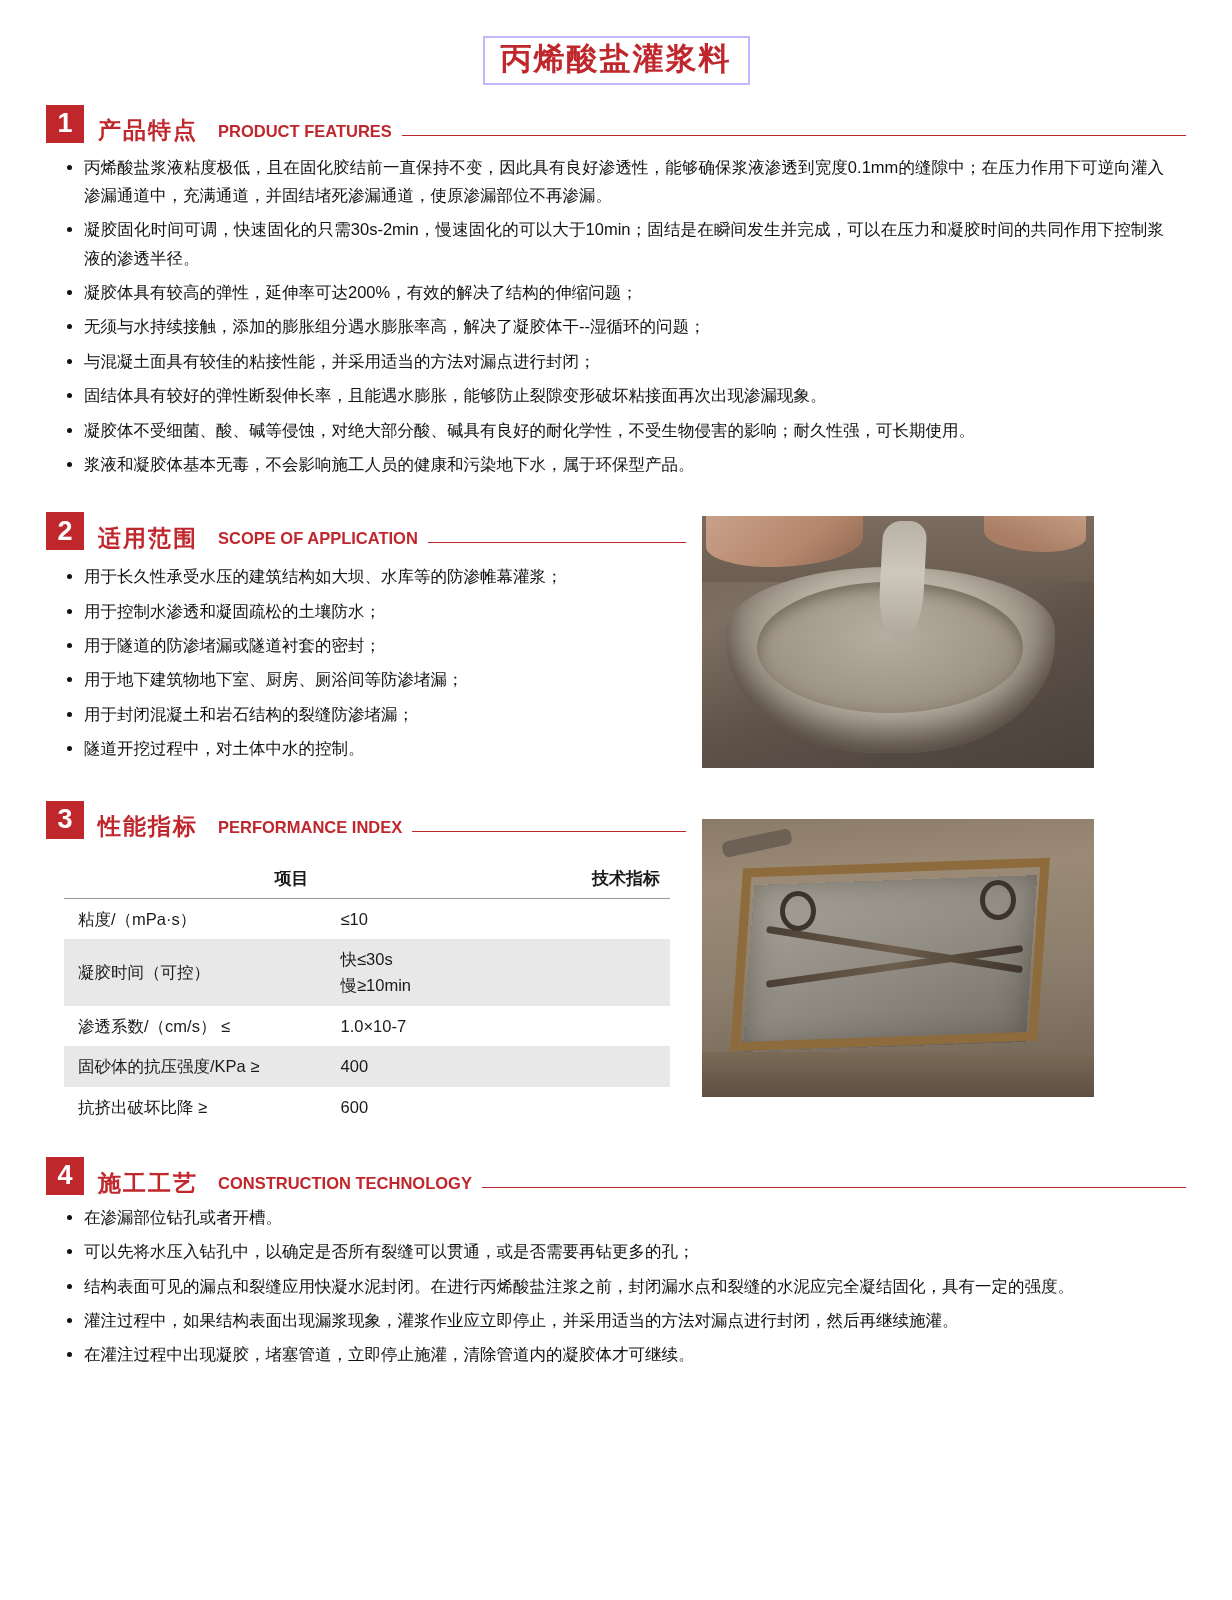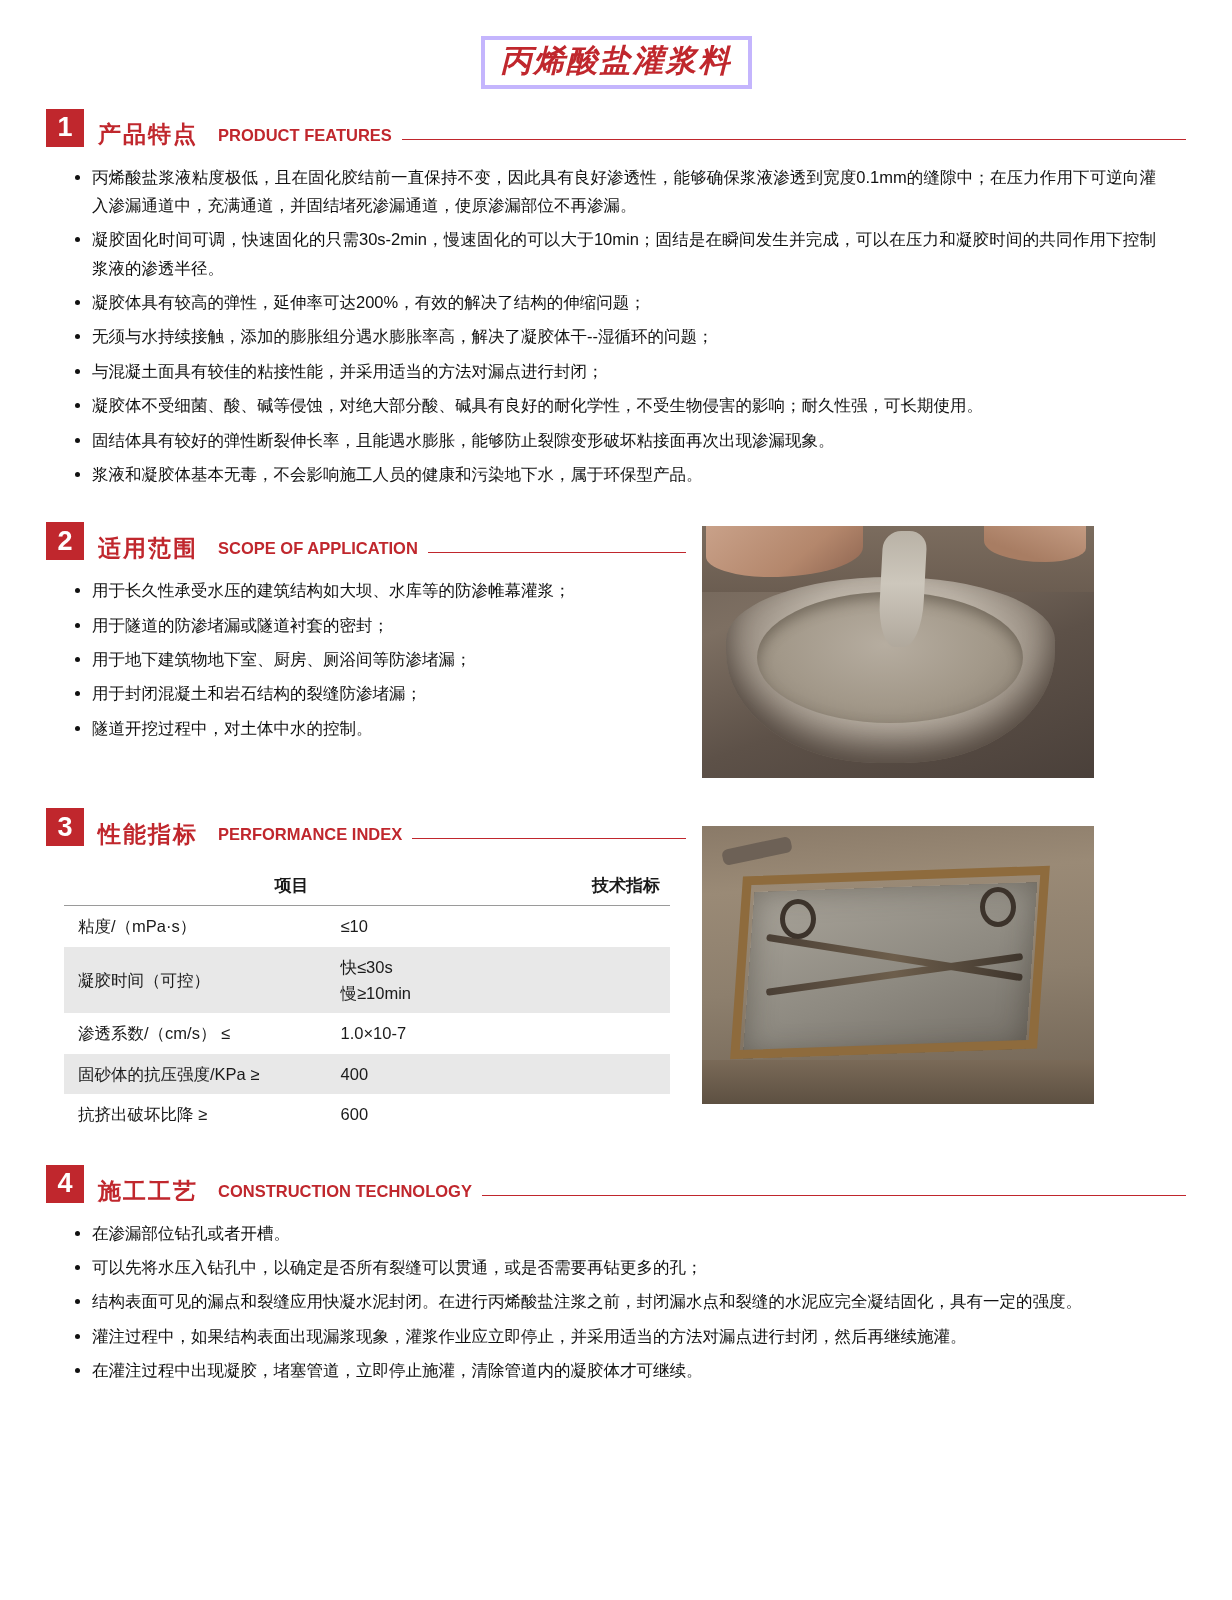--- a/index.html
+++ b/index.html
@@ -27,25 +27,24 @@
     text-align: center;
     padding-top: 36px;
     padding-bottom: 6px;
   }
   .doc-title {
     display: inline-block;
     font-size: 31px;
     font-weight: bold;
     letter-spacing: 2px;
     color: #c0272d;
-    border: 4px solid #c4b5fd;
+    border: 2px solid #c4b5fd;
     padding: 5px 16px 7px 16px;
     line-height: 1.05;
     font-family: "Liberation Sans", "DejaVu Sans", sans-serif;
-    font-style: italic;
   }
 
   
   .section-head {
     display: flex;
     align-items: flex-end;
     margin: 0 0 6px 0;
     padding: 0;
   }
   .sec-num {
@@ -85,21 +84,21 @@
     height: 1px;
     background: #c0272d;
     margin-left: 10px;
     margin-bottom: 7px;
     min-width: 10px;
   }
 
   
   ul.bullets {
     list-style: none;
-    margin: 16px;
+    margin: 8px;
     padding: 0;
   }
   ul.bullets li {
     position: relative;
     padding-left: 30px;
     margin: 0 0 6px 0;
     font-size: 16.5px;
     line-height: 1.72;
     color: #111111;
     text-align: justify;
@@ -298,38 +297,39 @@
       <div class="sec-en">PRODUCT FEATURES</div>
       <div class="sec-rule"></div>
     </div>
     <div class="body">
       <ul class="bullets">
         <li>丙烯酸盐浆液粘度极低，且在固化胶结前一直保持不变，因此具有良好渗透性，能够确保浆液渗透到宽度0.1mm的缝隙中；在压力作用下可逆向灌入渗漏通道中，充满通道，并固结堵死渗漏通道，使原渗漏部位不再渗漏。</li>
         <li>凝胶固化时间可调，快速固化的只需30s-2min，慢速固化的可以大于10min；固结是在瞬间发生并完成，可以在压力和凝胶时间的共同作用下控制浆液的渗透半径。</li>
         <li>凝胶体具有较高的弹性，延伸率可达200%，有效的解决了结构的伸缩问题；</li>
         <li>无须与水持续接触，添加的膨胀组分遇水膨胀率高，解决了凝胶体干--湿循环的问题；</li>
         <li>与混凝土面具有较佳的粘接性能，并采用适当的方法对漏点进行封闭；</li>
+        <li>固结体具有较好的弹性断裂伸长率，且能遇水膨胀，能够防止裂隙变形破坏粘接面再次出现渗漏现象。</li>
         <li>凝胶体不受细菌、酸、碱等侵蚀，对绝大部分酸、碱具有良好的耐化学性，不受生物侵害的影响；耐久性强，可长期使用。</li>
-        <li>固结体具有较好的弹性断裂伸长率，且能遇水膨胀，能够防止裂隙变形破坏粘接面再次出现渗漏现象。</li>
         <li>浆液和凝胶体基本无毒，不会影响施工人员的健康和污染地下水，属于环保型产品。</li>
       </ul>
     </div>
   </div>
 
   <div class="split" id="sec2">
     <div class="left-col">
       <div class="section-head">
         <div class="sec-num">2</div>
         <div class="sec-cn">适用范围</div>
         <div class="sec-en">SCOPE OF APPLICATION</div>
         <div class="sec-rule"></div>
       </div>
       <div class="body">
         <ul class="bullets">
           <li>用于长久性承受水压的建筑结构如大坝、水库等的防渗帷幕灌浆；</li>
+          <li>用于控制水渗透和凝固疏松的土壤防水；</li>
           <li>用于隧道的防渗堵漏或隧道衬套的密封；</li>
           <li>用于地下建筑物地下室、厨房、厕浴间等防渗堵漏；</li>
           <li>用于封闭混凝土和岩石结构的裂缝防渗堵漏；</li>
           <li>隧道开挖过程中，对土体中水的控制。</li>
         </ul>
       </div>
     </div>
     <div class="right-col">
       <div class="photo p1">
         <div class="p1-bg"></div>

